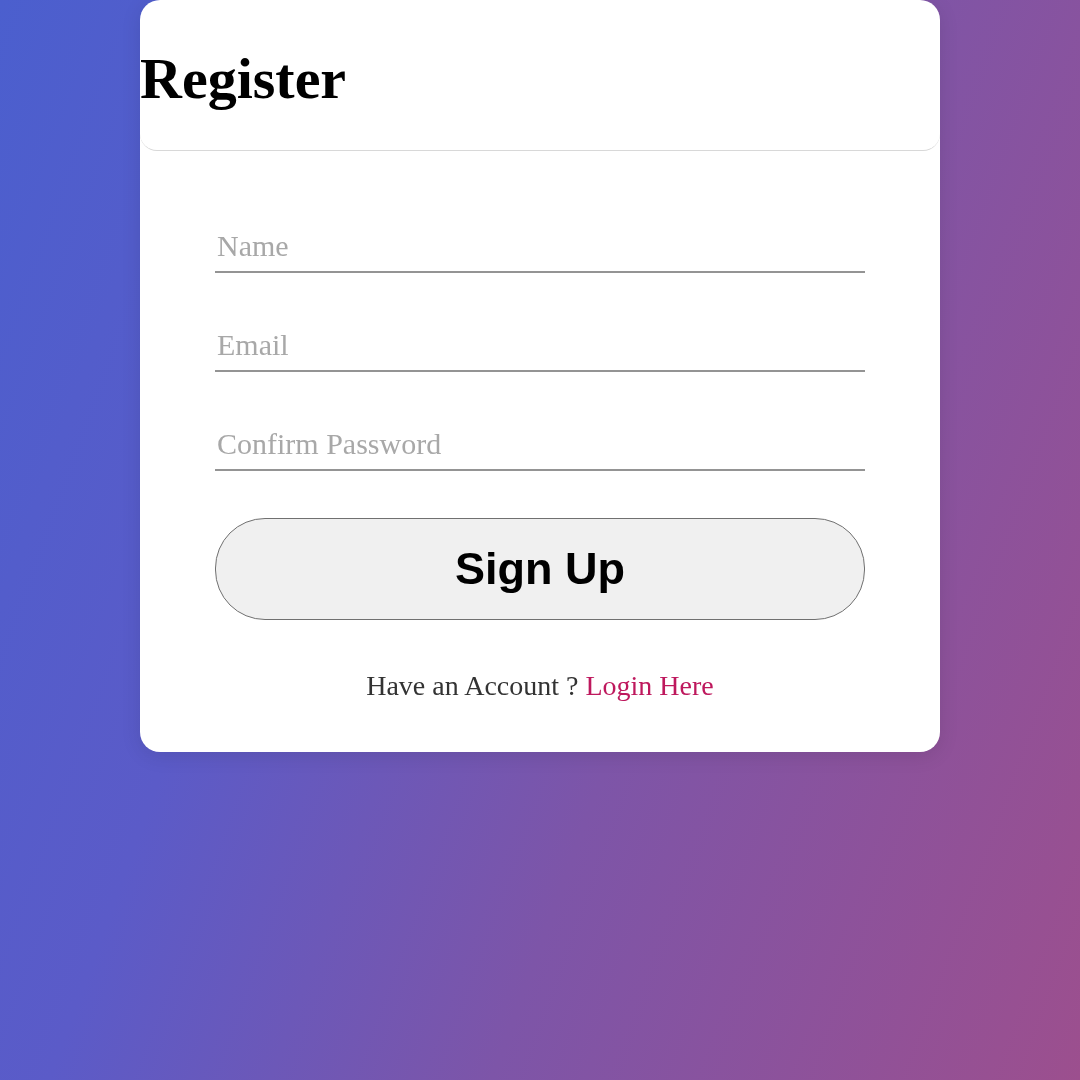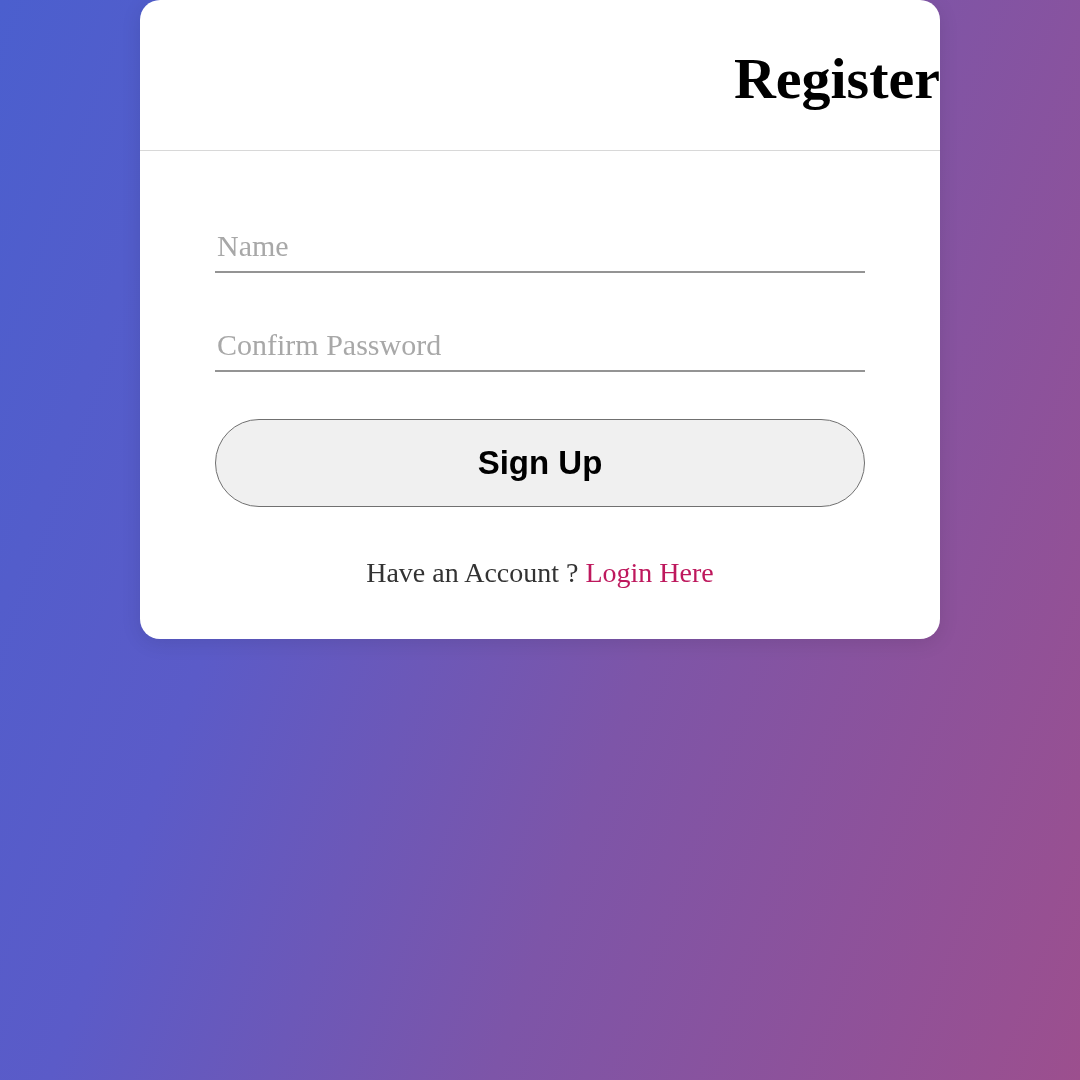--- a/index.html
+++ b/index.html
@@ -22,23 +22,24 @@
     .card {
       background: #ffffff;
       width: 800px;
       border-radius: 20px;
       margin-top: 0;
       padding-bottom: 50px;
       box-shadow: 0 4px 20px rgba(0,0,0,0.1);
     }
     
     .card-header {
-      text-align: right;
+      text-align: left;
       padding: 45px 0 38px 0;
       border-bottom: 1px solid #d8d8d8;
+      border-radius: 17px;
     }
     
     .card-title {
       font-size: 58px;
       font-weight: bold;
       color: #000000;
       font-family: Georgia, 'Times New Roman', serif;
     }
     
     .card-body {
@@ -66,21 +67,21 @@
     }
     
     .form-input::placeholder {
       color: #a8a8a8;
       font-family: Georgia, 'Times New Roman', serif;
     }
     
     .submit-button {
       width: 100%;
       padding: 24px 0;
-      font-size: 33px;
+      font-size: 45px;
       font-weight: bold;
       font-family: Arial, Helvetica, sans-serif;
       background: #f0f0f0;
       border: 1.5px solid #707070;
       border-radius: 50px;
       cursor: pointer;
       color: #000000;
     }
     
     .footer-text {
@@ -102,20 +103,23 @@
 
 <div class="card">
   <div class="card-header">
     <h1 class="card-title">Register</h1>
   </div>
   <div class="card-body">
     <div class="form-group">
       <input type="text" class="form-input" placeholder="Name" style="">
     </div>
     <div class="form-group">
+      <input type="email" class="form-input" placeholder="Email" style="">
+    </div>
+    <div class="form-group">
       <input type="password" class="form-input" placeholder="Confirm Password" style="">
     </div>
     <button class="submit-button">Sign Up</button>
     <div class="footer-text">
       <span>Have an Account ? </span><a class="login-link">Login Here</a>
     </div>
   </div>
 </div>
 
 </body></html>

